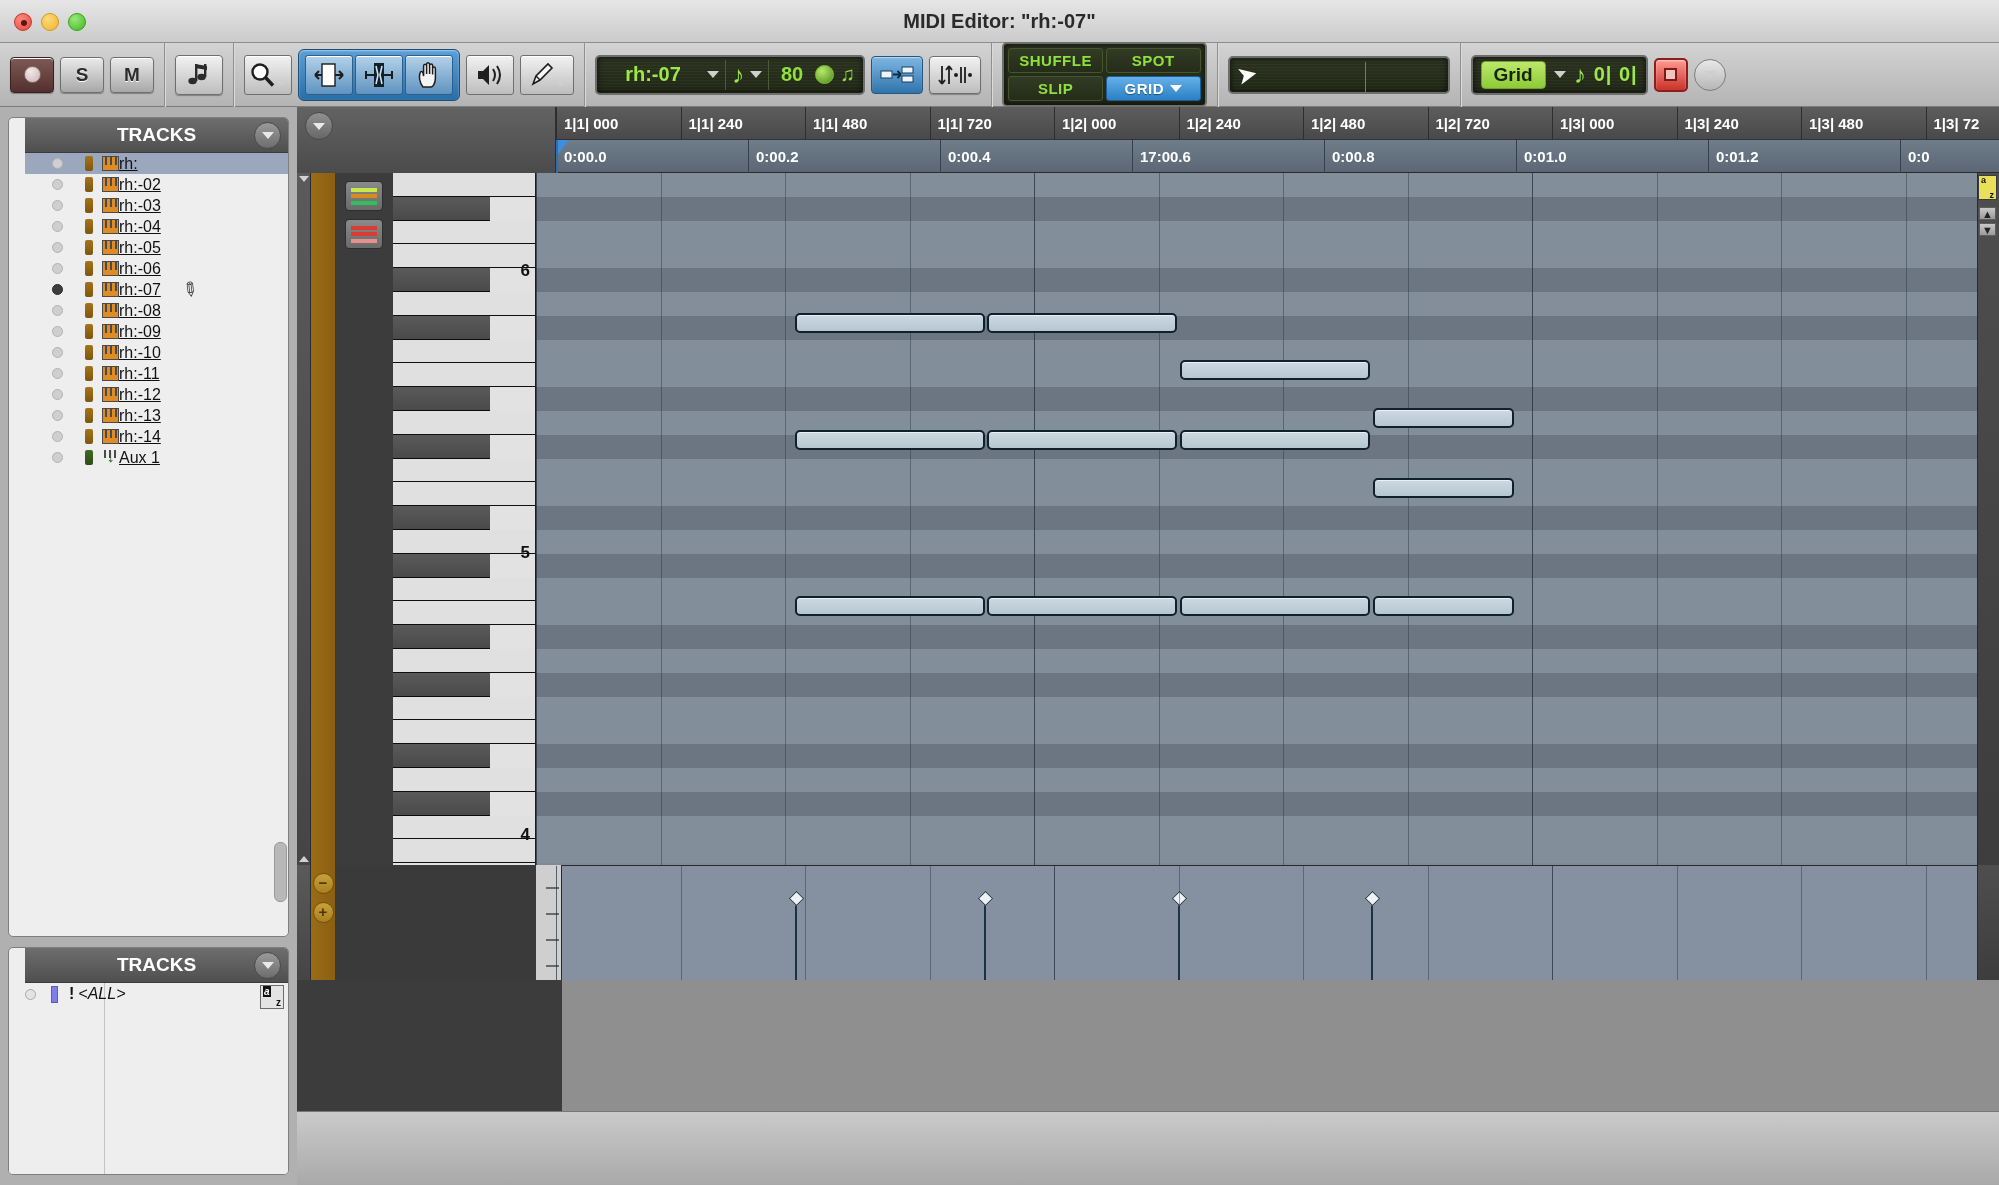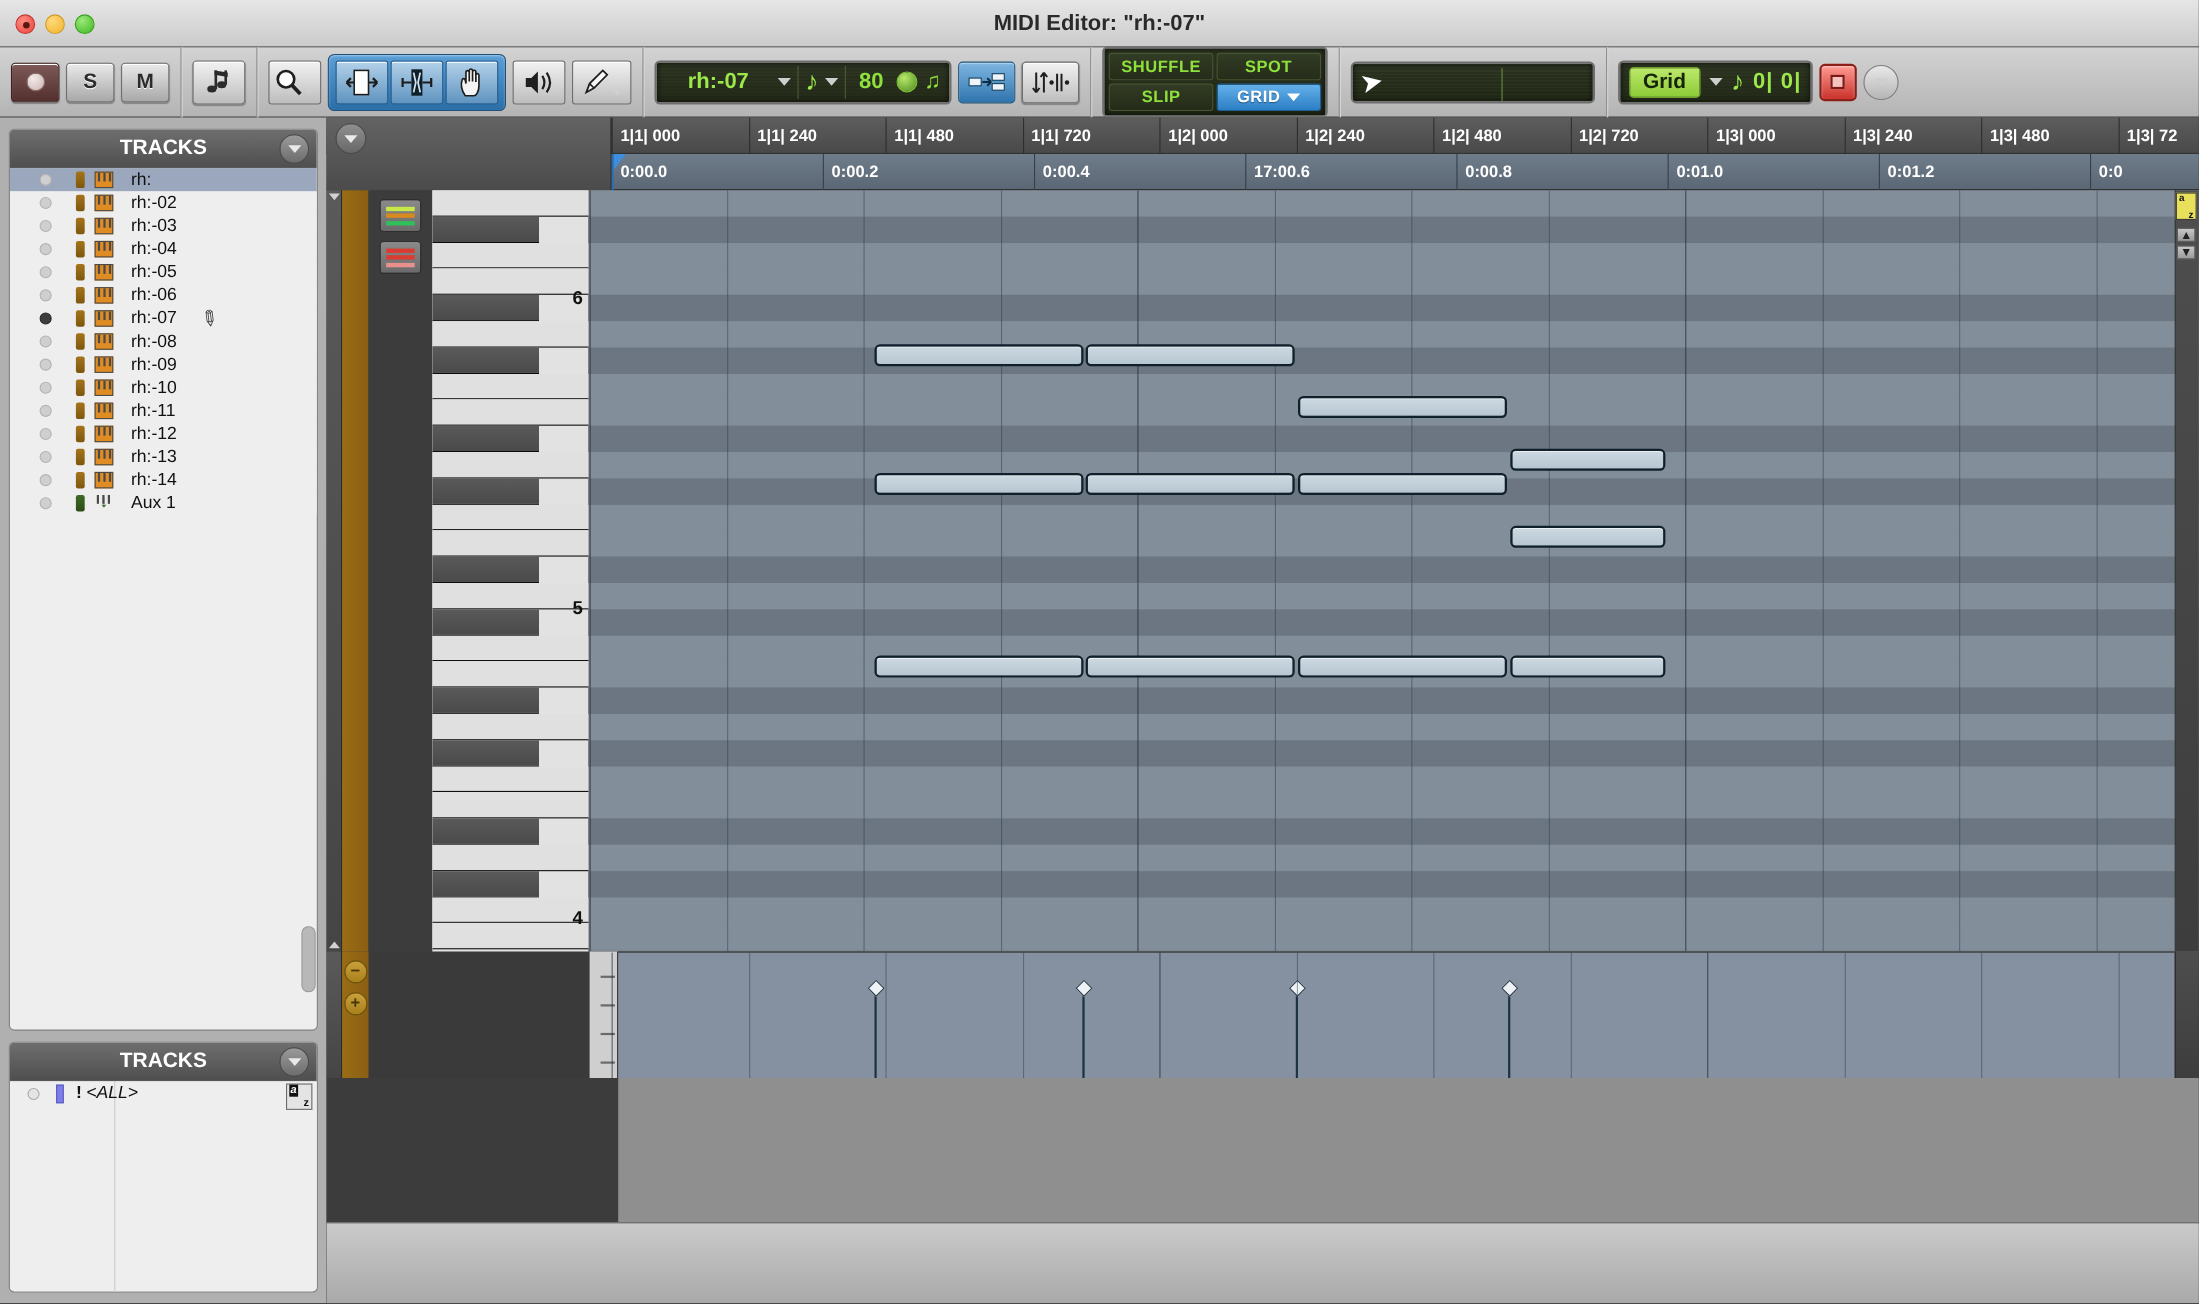--- a/index.html
+++ b/index.html
@@ -171,21 +171,21 @@
   }
 
   
   .leftcol {
     position: absolute; left: 0; top: 107px; width: 297px; height: 1078px;
     background: #b0b0b0;
   }
   .panel {
     position: absolute; left: 8px; width: 281px;
     background: #eeeeee;
-    border: 1px solid #7f7f7f; border-radius: 5px; overflow: hidden;
+    border: 1px solid #7f7f7f; border-radius: 5px; overflow: hidden; padding-left: 16px;
   }
   .panel-tracks { top: 10px; height: 820px; }
   .panel-groups { top: 840px; height: 228px; }
   .panel-head {
     height: 35px; background: linear-gradient(#6e6e6e, #4f4f4f);
     color: #fff; font-size: 19px; font-weight: bold;
     display: flex; align-items: center; justify-content: center; position: relative;
     border-bottom: 1px solid #3b3b3b;
   }
   .panel-head .disc {
@@ -218,21 +218,21 @@
     background: #e08c25; border: 1px solid #4a4a4a; position: relative; overflow: hidden;
   }
   .trk-icon::before {
     content: ""; position: absolute; left: 2px; top: 0; width: 2px; height: 8px; background: #4a4a4a;
   }
   .trk-icon::after {
     content: ""; position: absolute; left: 7px; top: 0; width: 2px; height: 8px; background: #4a4a4a;
     box-shadow: 5px 0 0 #4a4a4a;
   }
   .trk-icon.aux { background: transparent; border: none; color: #2e6b1e; font-size: 16px; text-align: center; line-height: 14px; }
-  .trk-name { margin-left: 16px; white-space: nowrap; }
+  .trk-name { margin-left: 0; white-space: nowrap; text-decoration: underline; }
   .pencil-mark {
     position: absolute; right: 90px; font-size: 19px; color: #3a3a3a;
     transform: rotate(38deg);
   }
   .panel-scroll {
     position: absolute; right: 1px; bottom: 34px; width: 13px; height: 60px;
     background: #b8b8b8; border-radius: 6px; border: 1px solid #9a9a9a;
   }
 
   .grp-row {

